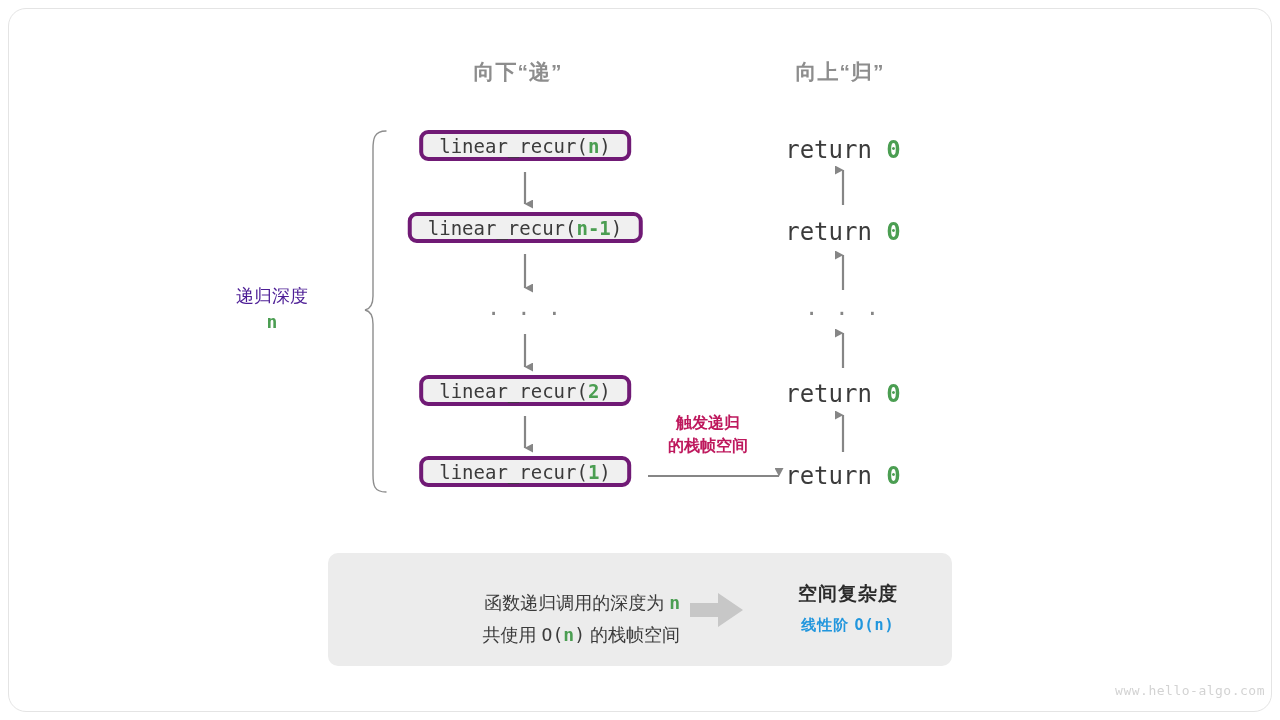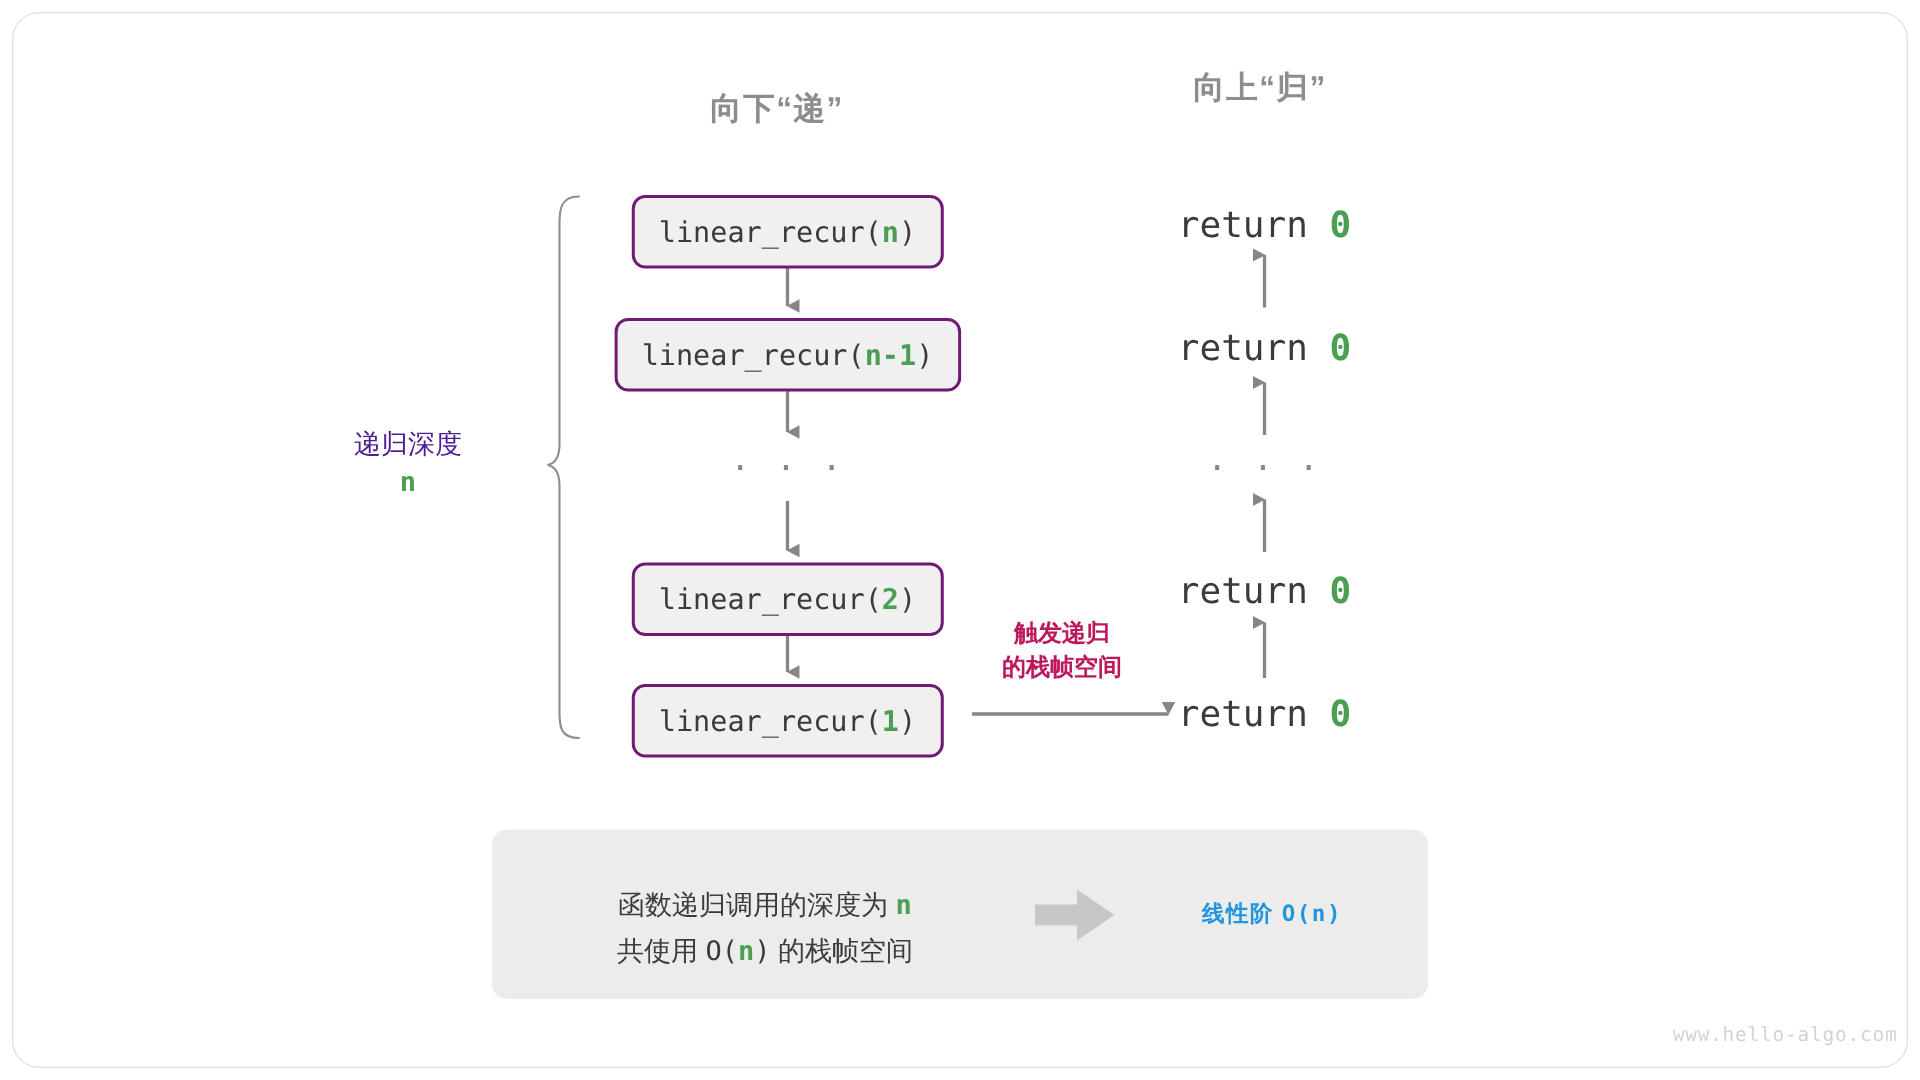--- a/index.html
+++ b/index.html
@@ -39,23 +39,23 @@
     color: #8d8d8d;
     letter-spacing: 1px;
     white-space: nowrap;
     transform: translateX(-50%);
   }
 
   
   .call-box {
     position: absolute;
     box-sizing: border-box;
-    height: 49px;
+    height: 31px;
     background: #f0f0f0;
-    border: 2px solid #701a75;
+    border: 4px solid #701a75;
     border-radius: 9px;
     display: flex;
     align-items: center;
     justify-content: center;
     font-family: "DejaVu Sans Mono", monospace;
     font-size: 19px;
     color: #3b3b3b;
     white-space: nowrap;
     transform: translateX(-50%);
     padding: 0 16px;
@@ -135,21 +135,21 @@
     height: 113px;
     background: #ececec;
     border-radius: 10px;
     display: flex;
     align-items: center;
     box-sizing: border-box;
   }
   #summary-left {
     flex: 0 0 auto;
     width: 340px;
-    text-align: center;
+    text-align: right;
     padding-left: 12px;
     margin-top: 19px;
   }
   #summary-left .line {
     font-size: 18px;
     color: #3b3b3b;
     line-height: 31px;
     white-space: nowrap;
   }
   #summary-left .mono { font-family: "DejaVu Sans Mono", monospace; }
@@ -200,21 +200,21 @@
     white-space: nowrap;
   }
 </style>
 </head>
 <body>
 
 <div id="canvas">
   <div id="frame"></div>
 
   <div class="phase-title" style="left:518px; top:58px;">向下“递”</div>
-  <div class="phase-title" style="left:840px; top:44px;">向上“归”</div>
+  <div class="phase-title" style="left:840px; top:58px;">向上“归”</div>
 
   <svg id="arrows" viewBox="0 0 1280 720" xmlns="http://www.w3.org/2000/svg">
     <defs>
       <marker id="ah-down" markerWidth="9" markerHeight="9" refX="4.5" refY="8" orient="auto" markerUnits="userSpaceOnUse">
         <path d="M0,0 L4.5,8.5 L9,0 z" fill="#868686"></path>
       </marker>
       <marker id="ah-up" markerWidth="9" markerHeight="9" refX="4.5" refY="8" orient="auto" markerUnits="userSpaceOnUse">
         <path d="M0,0 L4.5,8.5 L9,0 z" fill="#868686"></path>
       </marker>
       <marker id="ah-right" markerWidth="9" markerHeight="9" refX="4.5" refY="8" orient="auto" markerUnits="userSpaceOnUse">
@@ -297,20 +297,21 @@
       <div class="line">
         <span>共使用 </span><span class="mono">O(</span><span class="hl">n</span><span class="mono">)</span><span> 的栈帧空间</span>
       </div>
     </div>
     <div id="summary-arrow">
       <svg width="58" height="40" viewBox="0 0 58 40" xmlns="http://www.w3.org/2000/svg">
         <path d="M2,13 L30,13 L30,3 L55,20 L30,37 L30,27 L2,27 Z" fill="#c7c7c7"></path>
       </svg>
     </div>
     <div id="summary-right">
+      <div class="line1">空间复杂度</div>
       <div class="line2">
         <span>线性阶 </span><span class="mono">O(n)</span>
       </div>
     </div>
   </div>
 
   <div id="watermark">www.hello-algo.com</div>
 </div>
 
 </body></html>

